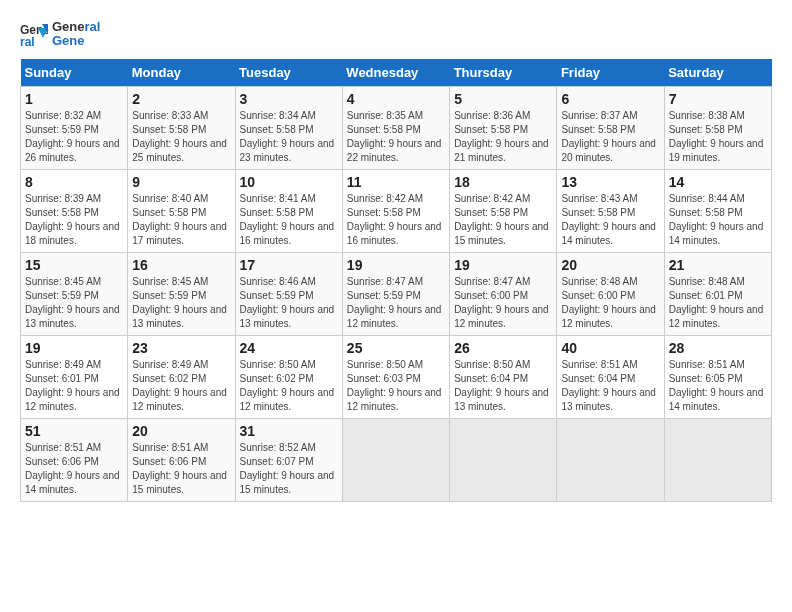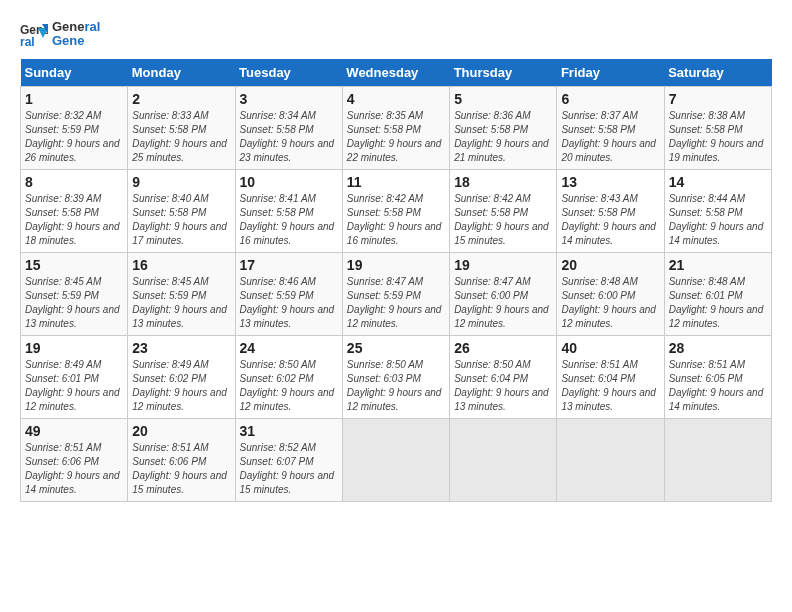--- a/index.html
+++ b/index.html
@@ -77,21 +77,20 @@
       font-size: 14px;
       font-weight: bold;
       color: #222;
       display: block;
       margin-bottom: 2px;
     }
     .day-info {
       font-size: 10px;
       color: #444;
       line-height: 1.4;
-      font-style: italic;
     }
     .empty-cell {
       background-color: #e8e8e8 !important;
     }
   </style>
 </head>
 <body>
 
 <div class="header">
   <div class="logo">
@@ -244,21 +243,21 @@
           <span class="day-number">40</span>
           <div class="day-info">Sunrise: 8:51 AM<br>Sunset: 6:04 PM<br>Daylight: 9 hours and 13 minutes.</div>
         </td>
         <td>
           <span class="day-number">28</span>
           <div class="day-info">Sunrise: 8:51 AM<br>Sunset: 6:05 PM<br>Daylight: 9 hours and 14 minutes.</div>
         </td>
       </tr>
       <tr>
         <td>
-          <span class="day-number">49</span>
+          <span class="day-number">51</span>
           <div class="day-info">Sunrise: 8:51 AM<br>Sunset: 6:06 PM<br>Daylight: 9 hours and 14 minutes.</div>
         </td>
         <td>
           <span class="day-number">20</span>
           <div class="day-info">Sunrise: 8:51 AM<br>Sunset: 6:06 PM<br>Daylight: 9 hours and 15 minutes.</div>
         </td>
         <td>
           <span class="day-number">31</span>
           <div class="day-info">Sunrise: 8:52 AM<br>Sunset: 6:07 PM<br>Daylight: 9 hours and 15 minutes.</div>
         </td>

